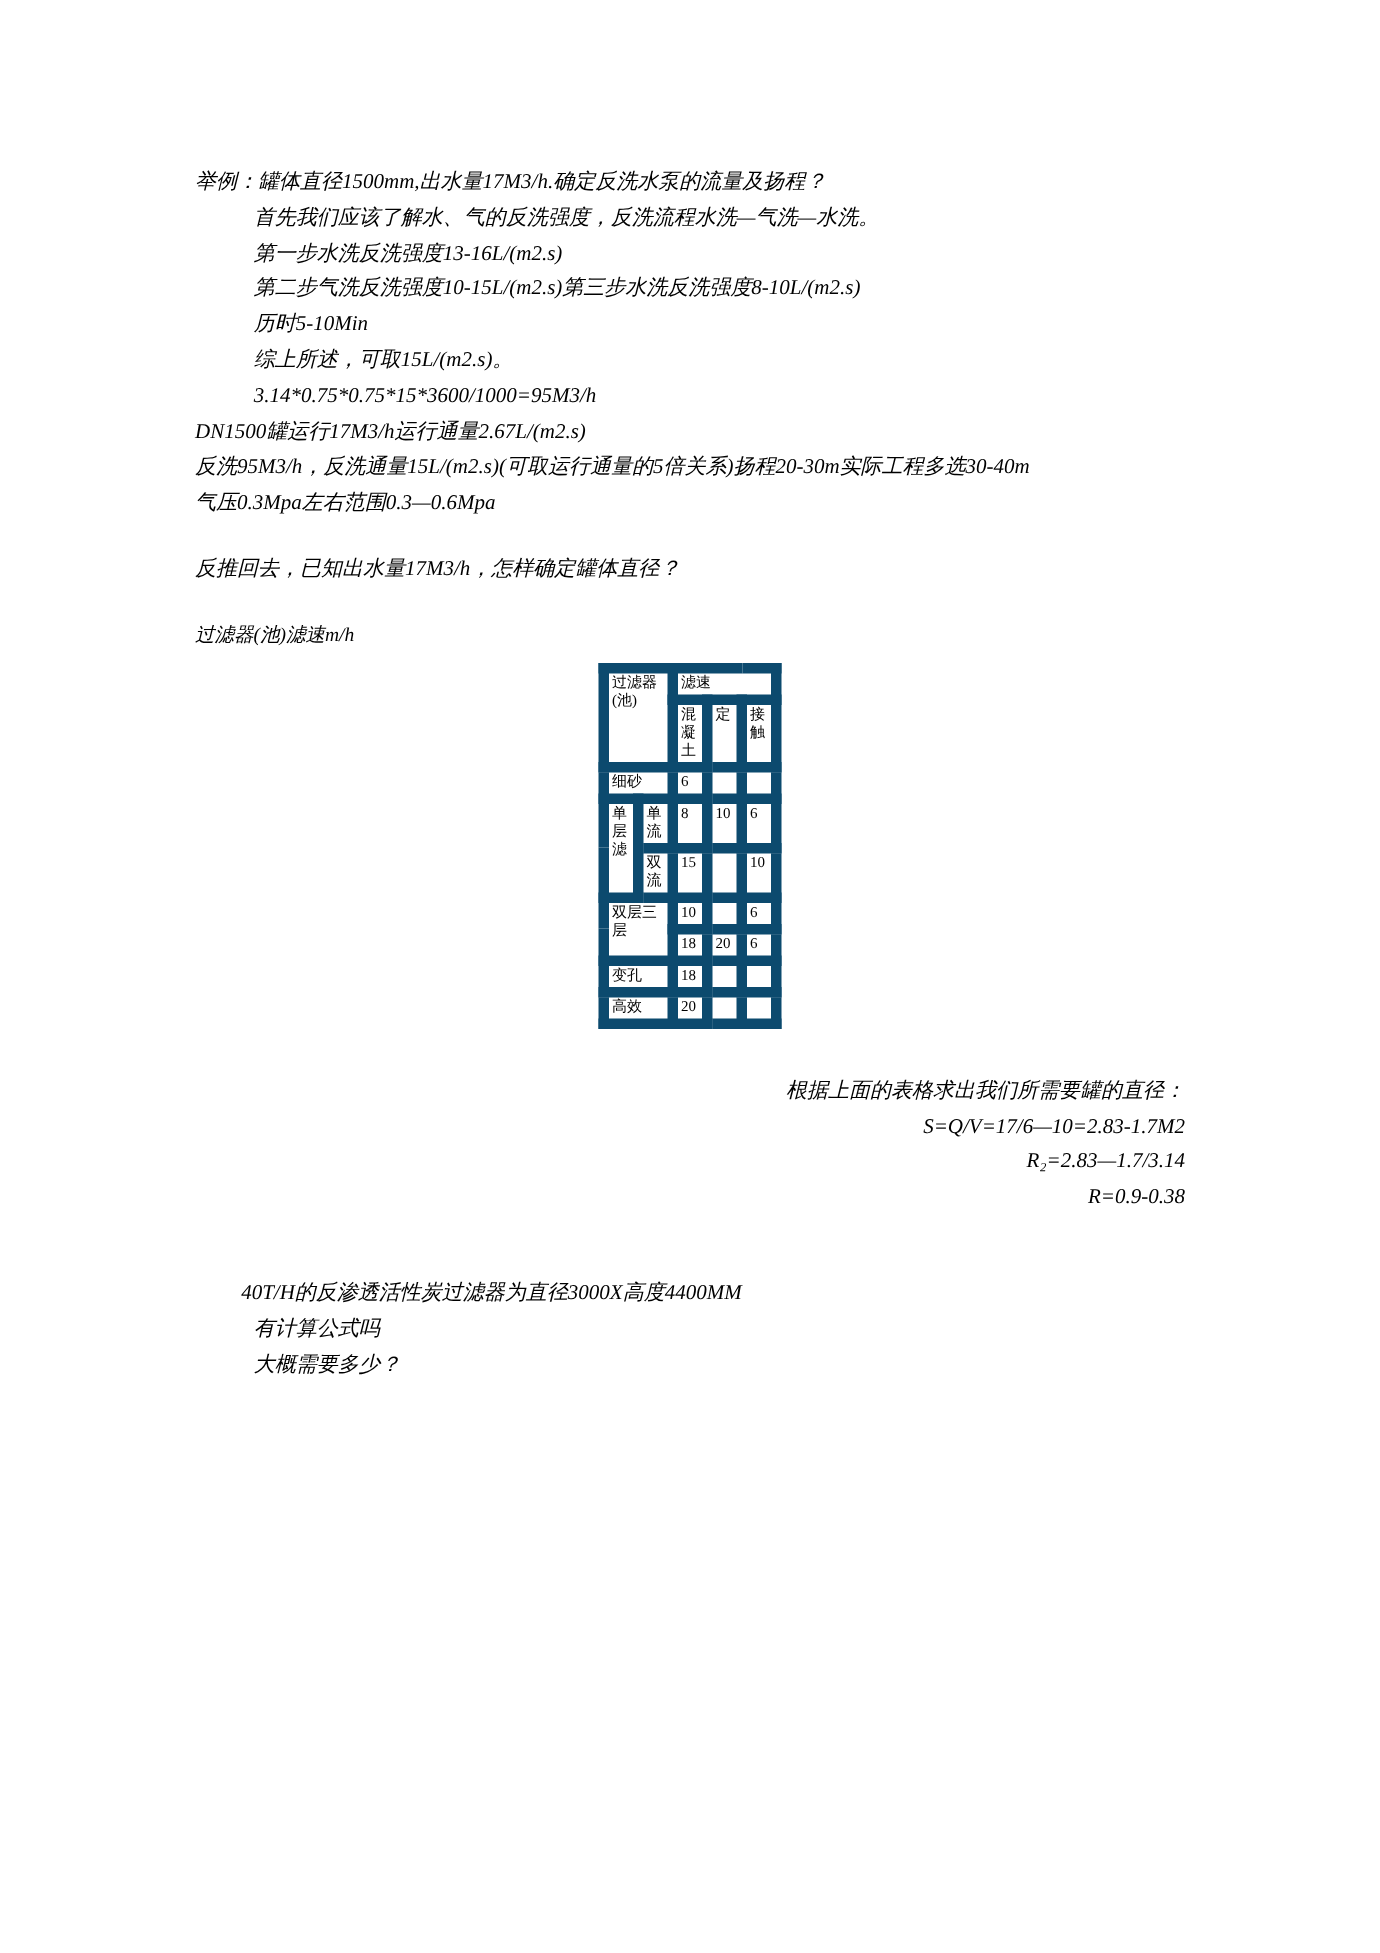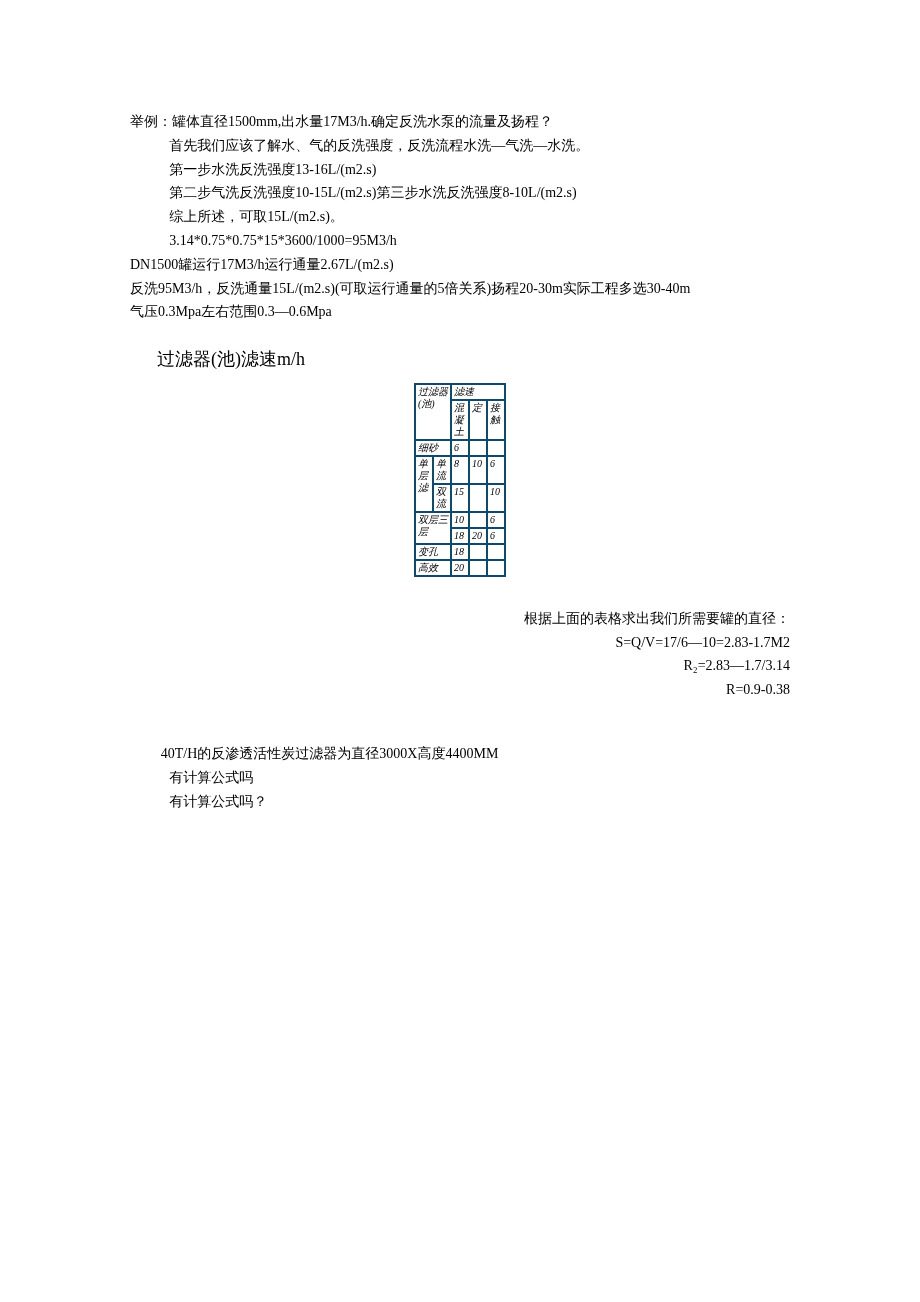--- a/index.html
+++ b/index.html
@@ -13,72 +13,73 @@
     line-height: 1.7;
   }
   .page {
     padding: 110px 130px 40px 130px;
   }
   .indent {
     padding-left: 2.8em;
   }
   p {
     margin: 0;
+    font-style: italic;
   }
   .sp-top {
     margin-top: 20px;
   }
   .table-title {
-    font-size: 18px;
+    font-size: 13px;
     margin-top: 20px;
     margin-bottom: 8px;
-    margin-left: 27px;
   }
   .table-wrap {
     display: flex;
     justify-content: center;
   }
   table {
     border-collapse: collapse;
     font-size: 10px;
     table-layout: fixed;
   }
   td {
-    border: 2px solid #0c4a6e;
+    border: 7px solid #0c4a6e;
     padding: 1px 2px;
     width: 12px;
     overflow: hidden;
     vertical-align: top;
     line-height: 1.2;
     word-break: break-all;
-    font-style: italic;
   }
   .block2 {
     margin-top: 30px;
     text-align: right;
   }
   .block3 {
     margin-top: 40px;
   }
 </style>
 </head>
 <body>
 
 <div class="page">
 
   <p>举例：罐体直径1500mm,出水量17M3/h.确定反洗水泵的流量及扬程？</p>
   <p class="indent">首先我们应该了解水、气的反洗强度，反洗流程水洗—气洗—水洗。</p>
   <p class="indent">第一步水洗反洗强度13-16L/(m2.s)</p>
   <p class="indent">第二步气洗反洗强度10-15L/(m2.s)第三步水洗反洗强度8-10L/(m2.s)</p>
+  <p class="indent">历时5-10Min</p>
   <p class="indent">综上所述，可取15L/(m2.s)。</p>
   <p class="indent">3.14*0.75*0.75*15*3600/1000=95M3/h</p>
   <p>DN1500罐运行17M3/h运行通量2.67L/(m2.s)</p>
   <p>反洗95M3/h，反洗通量15L/(m2.s)(可取运行通量的5倍关系)扬程20-30m实际工程多选30-40m</p>
   <p>气压0.3Mpa左右范围0.3—0.6Mpa</p>
 
+  <p class="sp-top">反推回去，已知出水量17M3/h，怎样确定罐体直径？</p>
 
   <p class="table-title">过滤器(池)滤速m/h</p>
 
   <div class="table-wrap">
     <table>
       <tbody>
           <tr>
         <td rowspan="2" colspan="2">过滤器(池)</td>
         <td colspan="3">滤速</td>
       </tr>
@@ -136,16 +137,16 @@
   <div class="block2">
     <p class="indent">根据上面的表格求出我们所需要罐的直径：</p>
     <p>S=Q/V=17/6—10=2.83-1.7M2</p>
     <p>R₂=2.83—1.7/3.14</p>
     <p style="padding-left:1.5em">R=0.9-0.38</p>
   </div>
 
   <div class="block3">
     <p style="padding-left:2.2em">40T/H的反渗透活性炭过滤器为直径3000X高度4400MM</p>
     <p class="indent">有计算公式吗</p>
-    <p class="indent">有计算公式吗？</p>
+    <p class="indent">大概需要多少？</p>
   </div>
 
 </div>
 
 </body></html>

